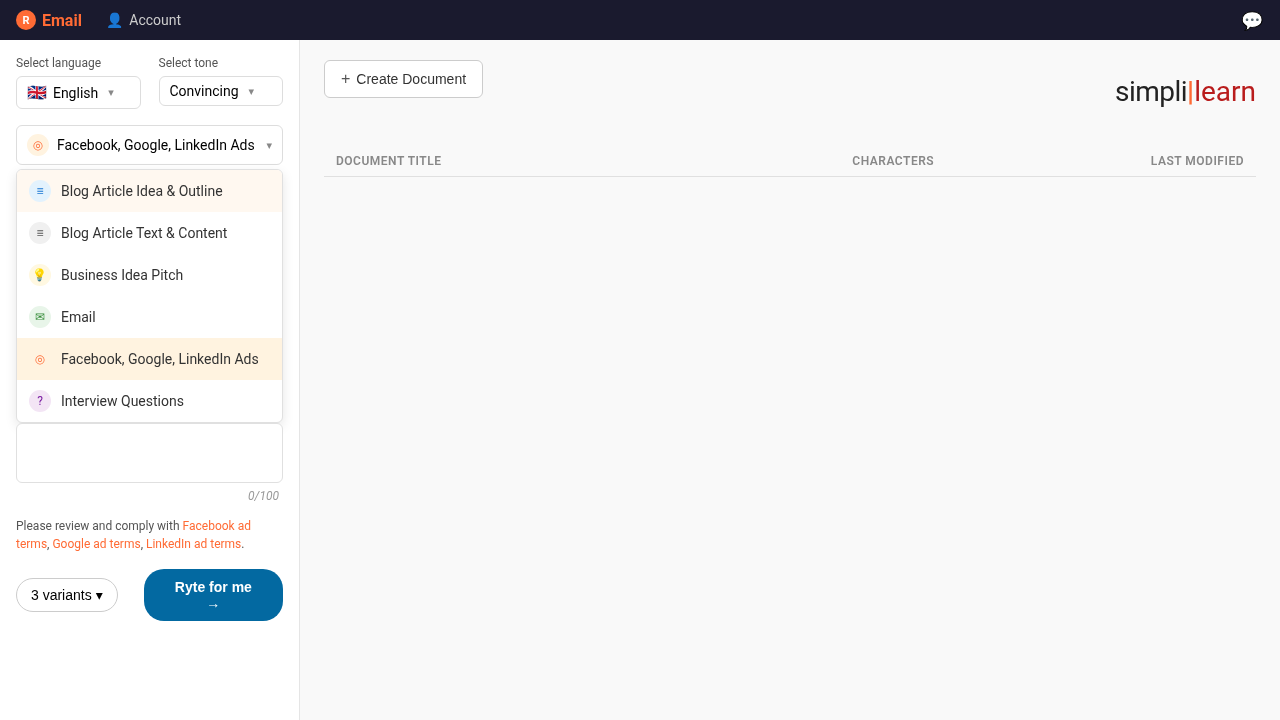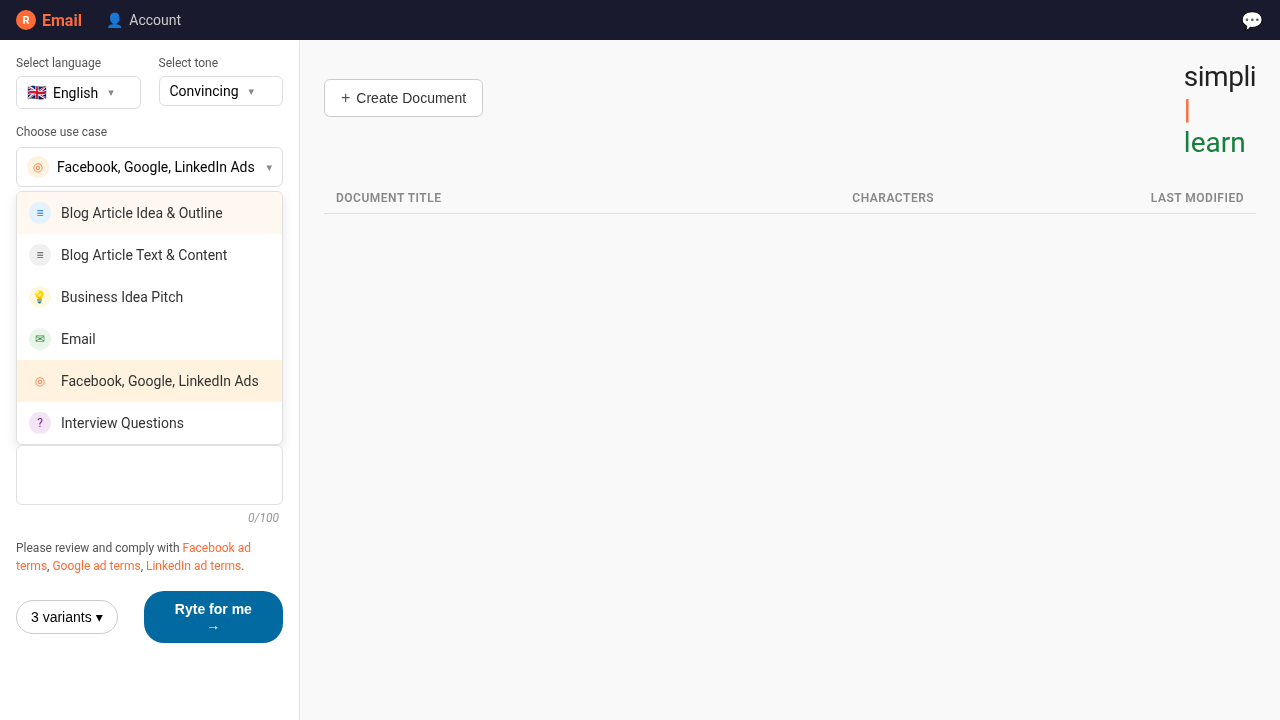--- a/index.html
+++ b/index.html
@@ -291,21 +291,20 @@
       </div>
       <div style="flex:1">
         <div class="label">Select tone</div>
         <div class="select-box select-tone">
           <span>Convincing</span>
           <span class="chevron">▾</span>
         </div>
       </div>
     </div>
 
-    <div class="use-case-label">Choose use case</div>
     <div class="use-case-select">
       <div class="dd-icon orange">◎</div>
       <span>Facebook, Google, LinkedIn Ads</span>
       <span class="chevron">▾</span>
     </div>
 
     <div class="dropdown">
       <div class="dropdown-item active">
         <div class="dd-icon blue">≡</div>
         <span>Blog Article Idea &amp; Outline</span>
@@ -355,24 +354,24 @@
     </div>
   </div>
 
   <div class="main">
 
     <div style="display:flex; align-items:center; margin-bottom: 24px;">
       <button class="create-doc-btn">
         <span class="plus">+</span>
         <span>Create Document</span>
       </button>
-      <div style="margin-left:auto; display:flex; align-items:flex-start;flex-direction:column;">
+      <div style="margin-left:auto; display:flex; align-items:flex-end;">
         <span style="font-size:28px; font-weight:400; color:#222; letter-spacing:-0.5px;">simpli</span>
           <span style="font-size:28px; color:#ff6b35; font-weight:700;">|</span>
-          <span style="font-size:28px; font-weight:400; color:#15803d;">learn</span>
+          <span style="font-size:28px; font-weight:400; color:#b91c1c;">learn</span>
       </div>
     </div>
 
     <table class="doc-table">
       <thead>
         <tr>
           <th>DOCUMENT TITLE</th>
           <th class="right">CHARACTERS</th>
           <th class="right">LAST MODIFIED</th>
         </tr>

